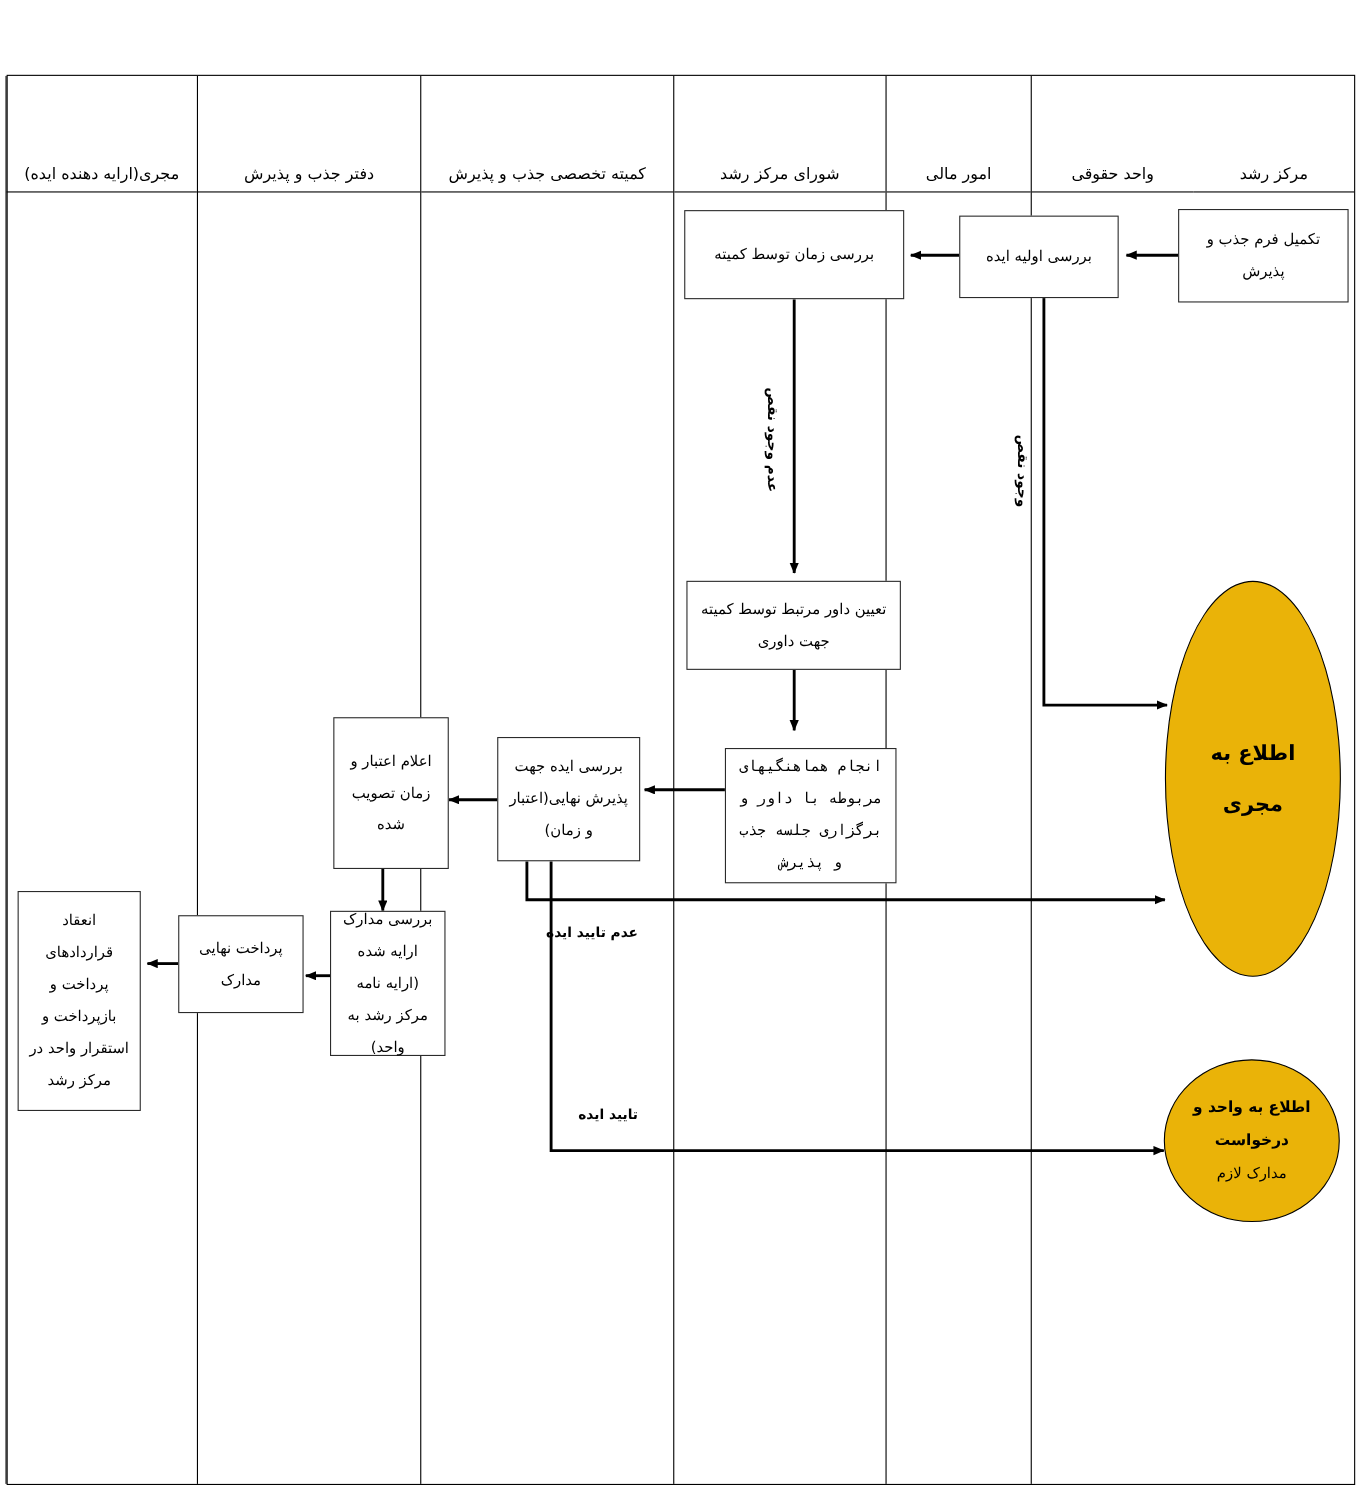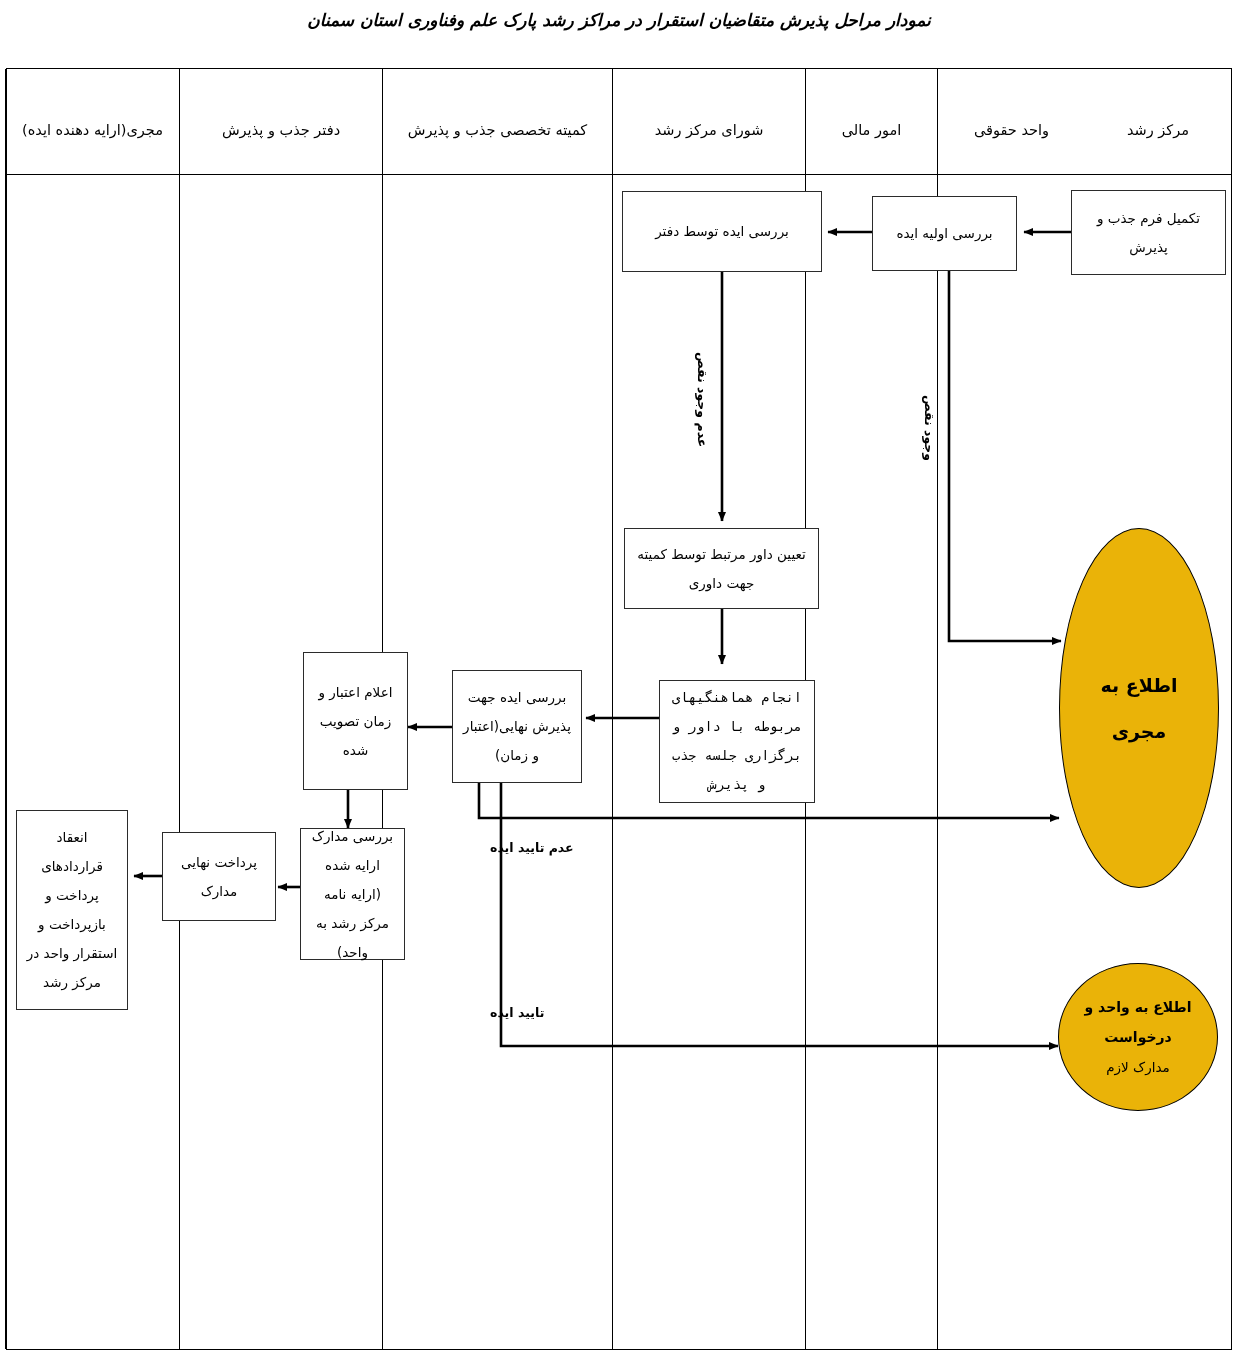--- a/index.html
+++ b/index.html
@@ -30,21 +30,21 @@
   .lane{
     position:absolute;top:0;height:100%;
     box-sizing:border-box;
     border-left:1.6px solid #000;
   }
   .lane.first{border-left:none;}
   .lane-head{
     position:absolute;left:0;top:0;width:100%;height:106px;
     box-sizing:border-box;
     border-bottom:1.6px solid #000;
-    display:flex;align-items:center;justify-content:center;
+    display:flex;align-items:flex-end;justify-content:center;
     padding-top:16px;
     direction:rtl;
   }
   .lane-head span{
     display:block;text-align:center;
     font-size:14.5px;line-height:30px;
     padding:0 8px;
   }
 
   
@@ -64,37 +64,36 @@
     border:1.6px solid #000;background:#eab308;border-radius:50%;
     display:flex;align-items:center;justify-content:center;
     direction:rtl;text-align:center;
   }
   .ellipse .big{font-size:19px;font-weight:bold;line-height:46px;display:block;}
   .ellipse .sm{font-size:14px;font-weight:bold;line-height:30px;display:block;}
   .ellipse .sm-reg{font-size:13.5px;font-weight:normal;line-height:30px;display:block;}
 
   
   .elabel{
-    position:absolute;direction:rtl;text-align:left;
+    position:absolute;direction:rtl;text-align:right;
     font-size:12.5px;line-height:25px;font-weight:bold;
   }
   .vlabel{
     position:absolute;direction:rtl;
     font-size:12.5px;line-height:22px;font-weight:bold;
     white-space:nowrap;
     transform-origin:left top;
     transform:rotate(90deg);
   }
 </style>
 </head>
 <body>
 
 <div id="stage">
 
-  <div class="title">نمودار مراحل پذیرش متقاضیان استقرار در مراکز رشد پارک علم وفناوری استان سمنان</div>
 
   <div class="lanes">
 
     <div class="lane first" style="right:0;width:146px;">
       <div class="lane-head">
         <span>مرکز رشد</span>
       </div>
     </div>
 
     <div class="lane" style="right:146px;width:148px;">
@@ -171,21 +170,21 @@
 
   <div class="node" style="left:1071px;top:190px;width:155px;height:85px;">
     <span>تکمیل فرم جذب و پذیرش</span>
   </div>
 
   <div class="node" style="left:872px;top:196px;width:145px;height:75px;">
     <span>بررسی اولیه ایده</span>
   </div>
 
   <div class="node" style="left:622px;top:191px;width:200px;height:81px;">
-    <span>بررسی ایده توسط دفتر</span>
+    <span>بررسی زمان توسط کمیته</span>
   </div>
 
   <div class="node" style="left:624px;top:528px;width:195px;height:81px;">
     <span>تعیین داور مرتبط توسط کمیته جهت داوری</span>
   </div>
 
   <div class="node" style="left:659px;top:680px;width:156px;height:123px;font-family:Liberation Mono, monospace;">
     <span>انجام هماهنگیهای مربوطه با داور و برگزاری جلسه جذب و پذیرش</span>
   </div>
 

